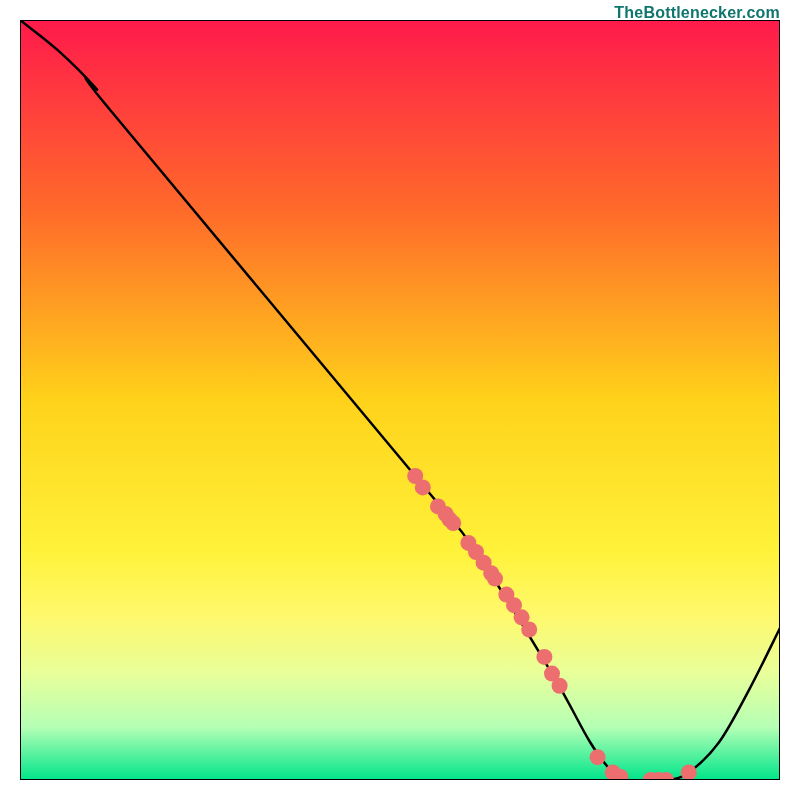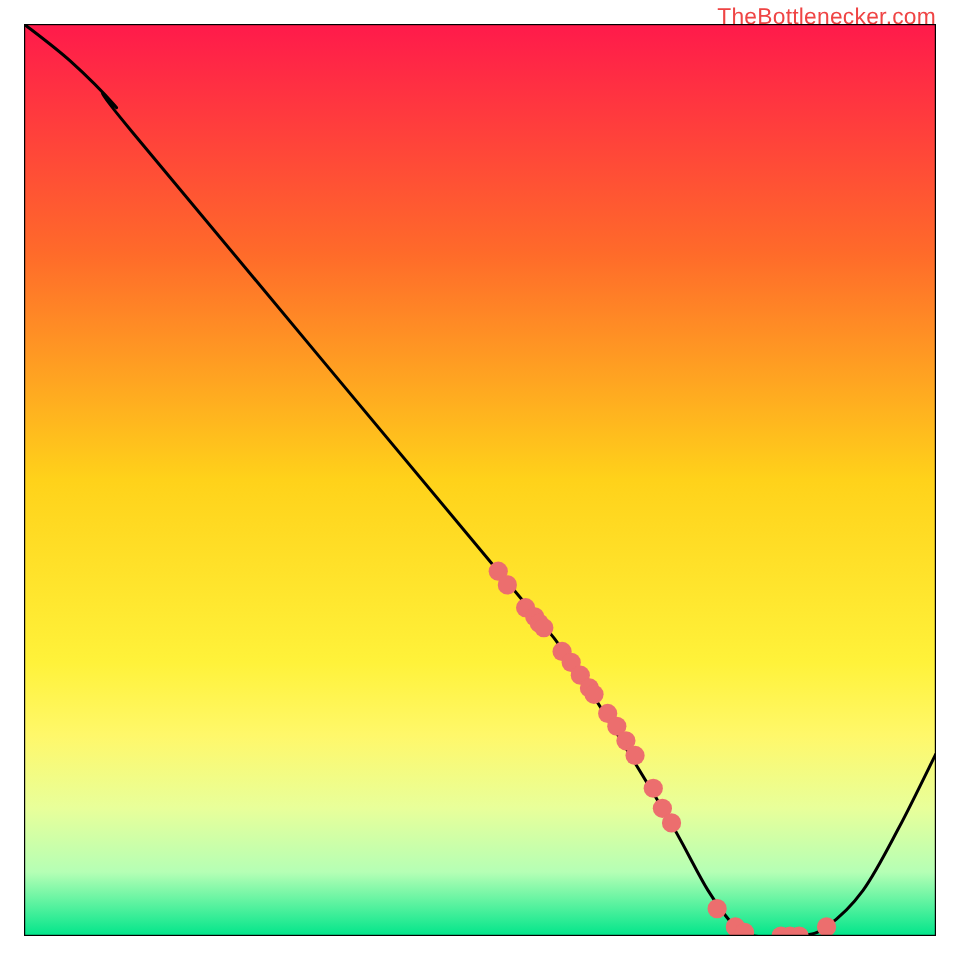--- a/index.html
+++ b/index.html
@@ -19,23 +19,23 @@
     position: absolute;
     left: 20px;
     top: 20px;
     width: 760px;
     height: 760px;
   }
   .attribution {
     position: absolute;
     top: 4px;
     right: 20px;
-    font-size: 19px;
-    font-weight: 400;
-    color: #ef4444;
+    font-size: 16px;
+    font-weight: 700;
+    color: #0f766e;
     letter-spacing: 0.2px;
   }
   svg {
     display: block;
   }
 </style>
 </head>
 <body>
 
 <div class="stage">

